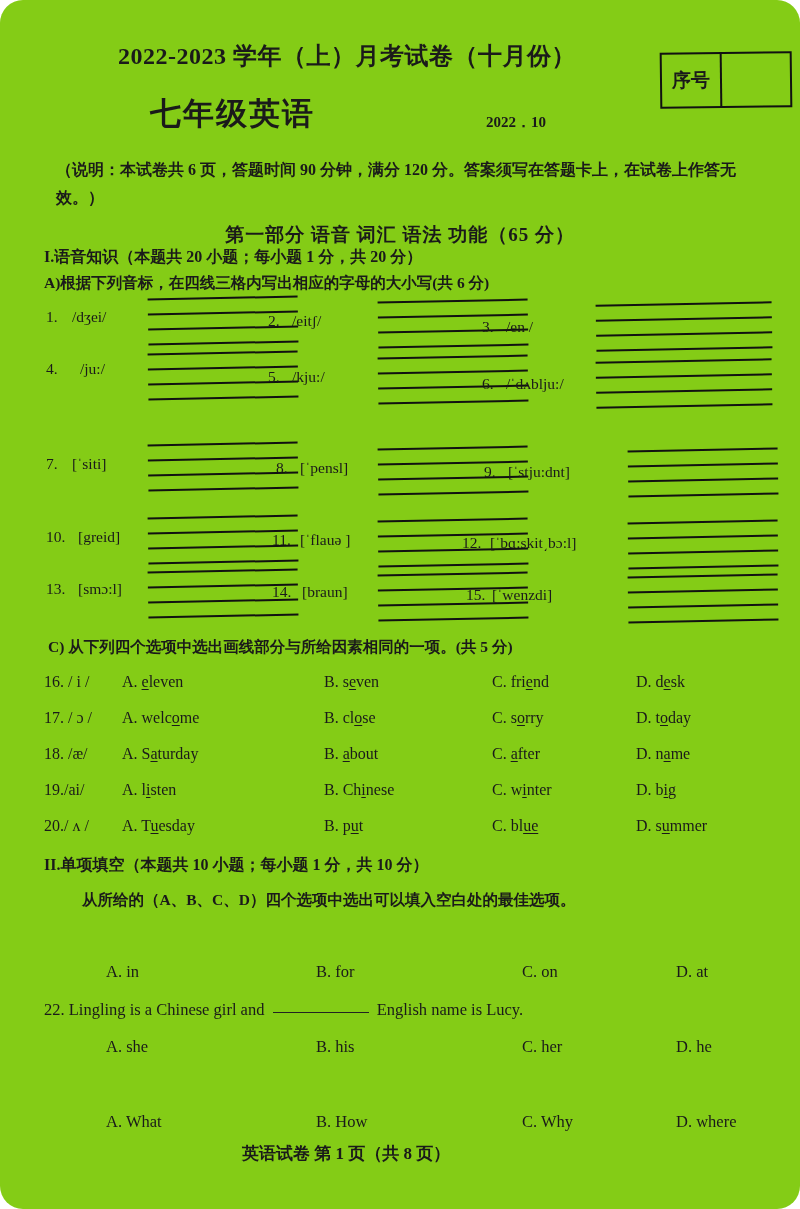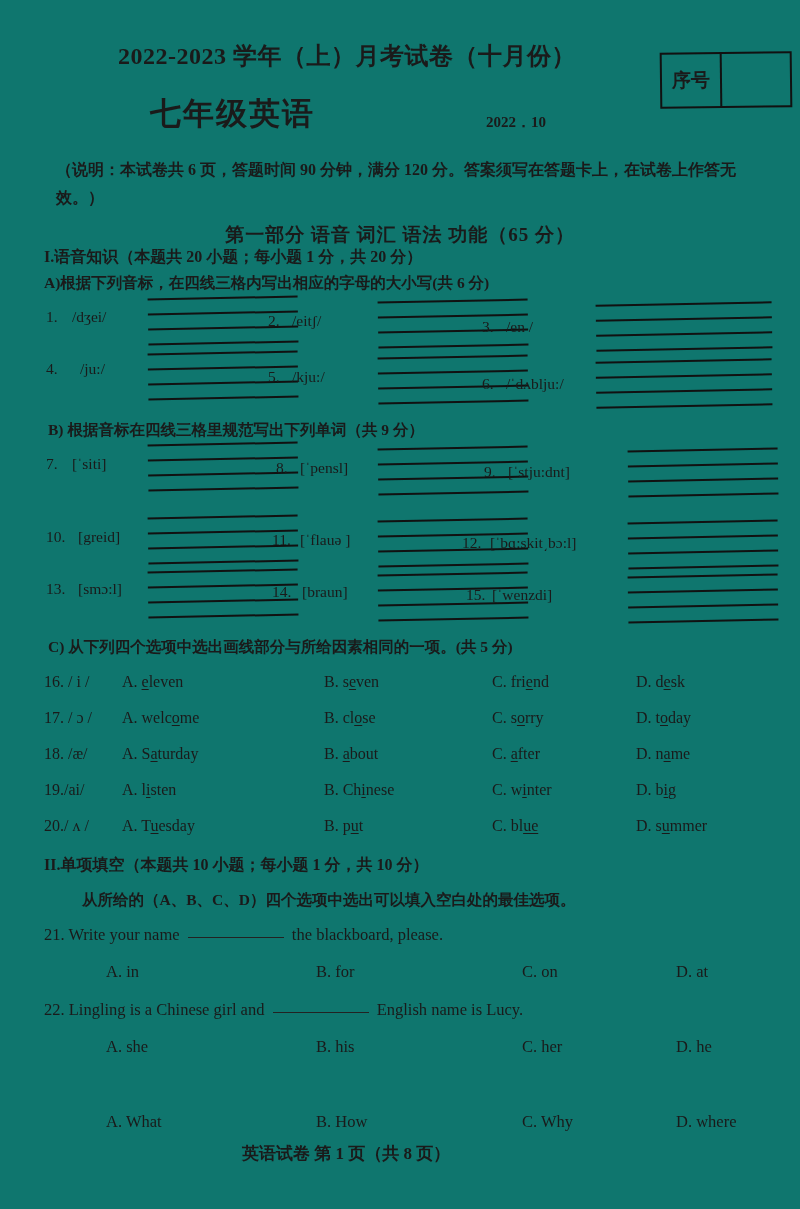--- a/index.html
+++ b/index.html
@@ -11,21 +11,22 @@
     width: 800px;
     height: 1209px;
     position: relative;
     font-family: "Liberation Serif", "DejaVu Serif", serif;
     color: #1a1a1a;
     overflow: hidden;
   }
   .page {
     position: absolute;
     inset: 0;
-    background: #0f766e;
+    background: #84cc16;
+    border-radius: 23px;
   }
 
   
   .title-main {
     position: absolute;
     left: 118px;
     top: 40px;
     font-size: 24px;
     font-weight: bold;
     letter-spacing: 0.5px;
@@ -262,21 +263,20 @@
 
   <div class="ipa" style="left:482px; top:375px;">6.</div>
   <div class="ipa" style="left:506px; top:375px;">/ˈdʌblju:/</div>
   <div class="grid4" style="left:596px; top:360px; width:176px; transform:rotate(-1.1deg);">
       <i></i>
       <i></i>
       <i></i>
       <i></i>
     </div>
 
-  <div class="sec-sub" id="secB-sub">B) 根据音标在四线三格里规范写出下列单词（共 9 分）</div>
 
   <div class="ipa" style="left:46px;  top:455px;">7.</div>
   <div class="ipa" style="left:72px;  top:455px;">[ˈsiti]</div>
   <div class="grid4" style="left:148px; top:443px; width:150px; transform:rotate(-1.1deg);">
       <i></i>
       <i></i>
       <i></i>
       <i></i>
     </div>
 
@@ -390,26 +390,20 @@
     <span class="num">20./ ʌ /</span>
     <span class="opt a"><span>A.</span> <span>T</span><span class="u">u</span><span>esday</span></span>
     <span class="opt b"><span>B.</span> <span>p</span><span class="u">u</span><span>t</span></span>
     <span class="opt c"><span>C.</span> <span>bl</span><span class="u">ue</span><span></span></span>
     <span class="opt d"><span>D.</span> <span>s</span><span class="u">u</span><span>mmer</span></span>
   </div>
 
   <div class="sec-head" id="sec2-head">II.单项填空（本题共 10 小题；每小题 1 分，共 10 分）</div>
   <div class="sec-sub" id="sec2-inst">从所给的（A、B、C、D）四个选项中选出可以填入空白处的最佳选项。</div>
 
-  <div class="fillq" style="top:925px;">
-    <span>21.</span>
-    <span>Write your name</span>
-    <span class="blankline"></span>
-    <span>the blackboard, please.</span>
-  </div>
   <div class="optrow" style="top:962px;">
     <span class="opt a"><span>A.</span> <span>in</span></span>
     <span class="opt b"><span>B.</span> <span>for</span></span>
     <span class="opt c"><span>C.</span> <span>on</span></span>
     <span class="opt d"><span>D.</span> <span>at</span></span>
   </div>
 
   <div class="fillq" style="top:1000px;">
     <span>22.</span>
     <span>Lingling is a Chinese girl and</span>

